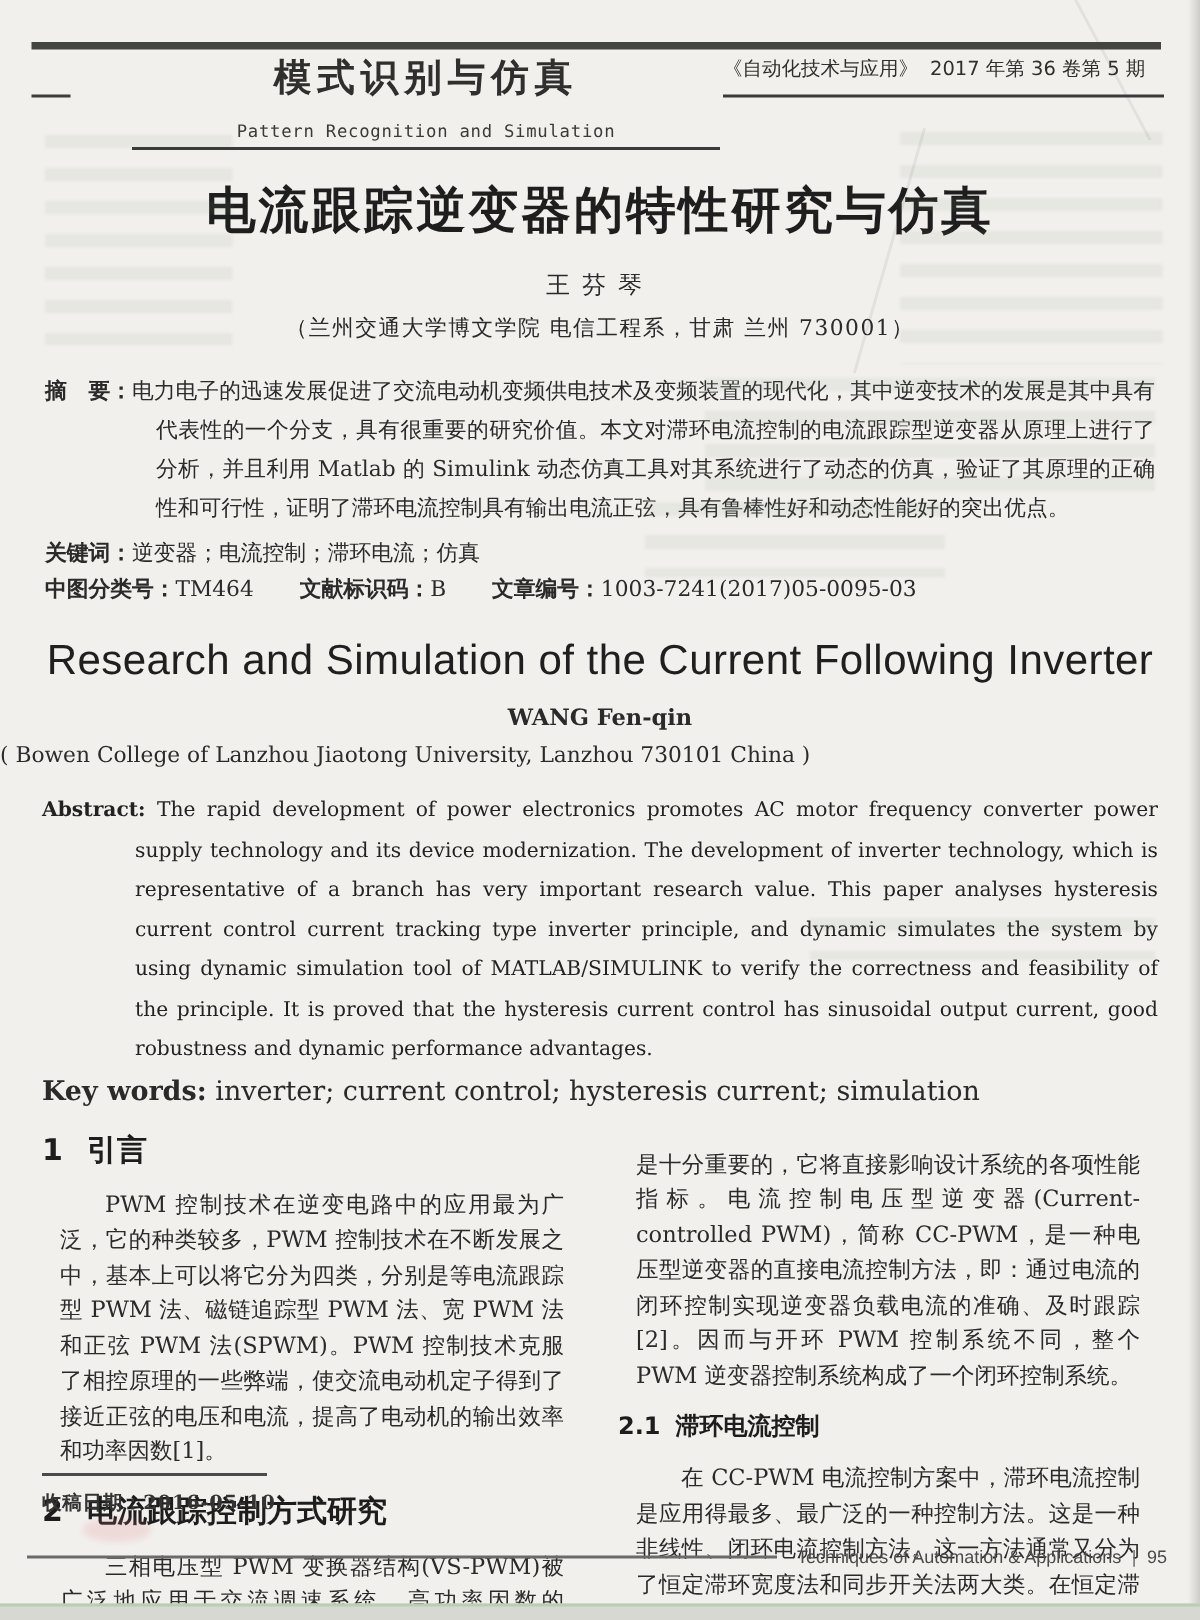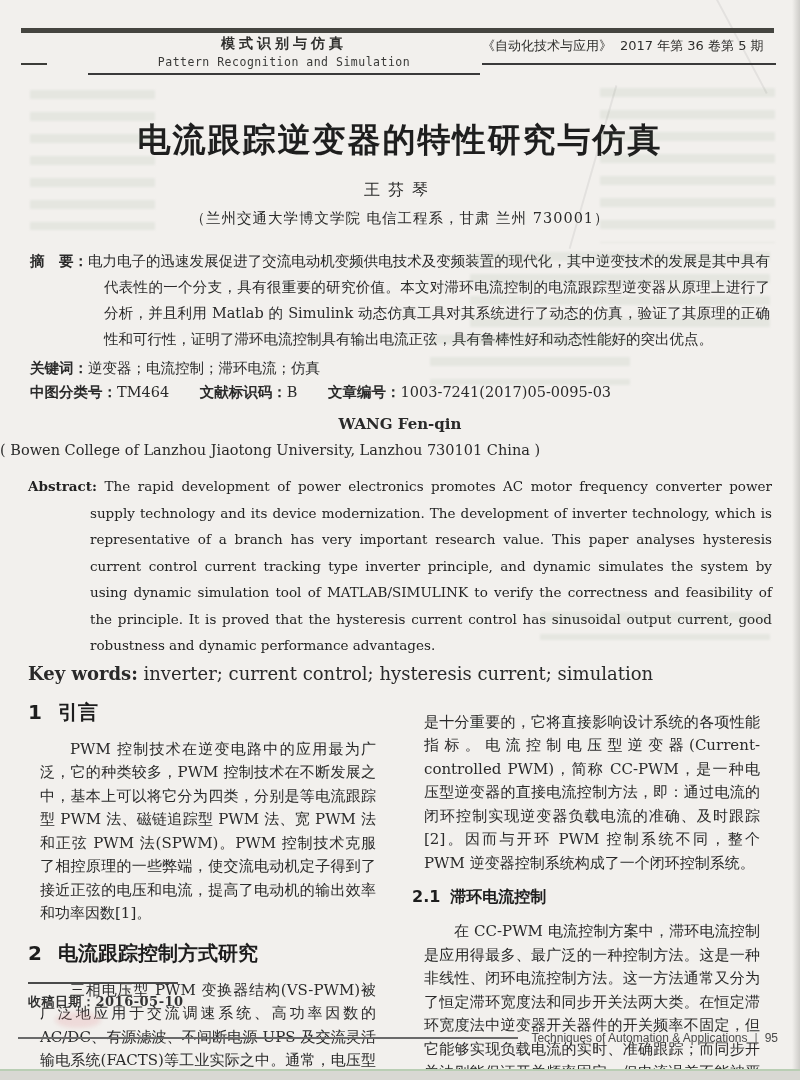--- a/index.html
+++ b/index.html
@@ -19,23 +19,23 @@
   .crease{position:absolute;background:rgba(0,0,0,0.06);pointer-events:none;}
   .pink-mark{position:absolute;left:55px;top:1012px;width:46px;height:16px;
     background:rgba(220,120,130,0.18);filter:blur(2px);border-radius:50%;}
   
   .top-bar{position:absolute;left:21px;right:26px;top:28px;height:5px;background:#454540;}
   .header{position:absolute;left:0;right:0;top:33px;height:50px;}
   .header-dash{position:absolute;left:21px;top:30px;width:26px;height:2px;background:#3c3c38;}
   .header-center{position:absolute;left:88px;top:2px;width:392px;text-align:center;
     border-bottom:2px solid #3a3a3a;padding-bottom:4px;}
   .header-column-cn{font-family:"DejaVu Sans","Liberation Sans",sans-serif;
-    font-weight:bold;font-size:14px;letter-spacing:4px;color:#2f2f2d;}
+    font-weight:bold;font-size:25px;letter-spacing:4px;color:#2f2f2d;}
   .header-column-en{font-family:"DejaVu Sans Mono","Liberation Mono",monospace;
-    font-size:11.5px;letter-spacing:0.5px;color:#3a3a38;margin-top:2px;}
+    font-size:11.5px;letter-spacing:0.5px;color:#3a3a38;margin-top:12px;}
   .header-right{position:absolute;right:24px;top:4px;width:294px;
     border-bottom:2px solid #3a3a3a;padding-bottom:8px;
     font-family:"DejaVu Sans","Liberation Sans",sans-serif;
     font-size:13px;color:#2f2f2d;white-space:nowrap;text-align:left;}
   .header-right .issue{margin-left:8px;}
   
   .title-cn{margin:0;padding-top:118px;text-align:center;
     font-family:"DejaVu Sans","Liberation Sans",sans-serif;
     font-size:33px;font-weight:bold;letter-spacing:2px;color:#1e1e1e;}
   .author-cn{margin-top:17px;text-align:center;font-size:16px;letter-spacing:8px;}
@@ -117,20 +117,21 @@
   <div class="kw-cn">
     <span class="lbl">关键词：</span><span>逆变器；电流控制；滞环电流；仿真</span>
   </div>
 
   <div class="meta">
     <span class="pair"><span class="lbl">中图分类号：</span><span>TM464</span></span>
     <span class="pair"><span class="lbl">文献标识码：</span><span>B</span></span>
     <span class="pair"><span class="lbl">文章编号：</span><span>1003-7241(2017)05-0095-03</span></span>
   </div>
 
+  <div class="title-en">Research and Simulation of the Current Following Inverter</div>
   <div class="author-en">WANG Fen-qin</div>
   <div class="affil-en">( Bowen College of Lanzhou Jiaotong University, Lanzhou 730101 China )</div>
 
   <div class="abs-en">
     <span class="lbl">Abstract:</span> <span>The rapid development of power electronics promotes AC motor frequency converter power supply technology and its device modernization. The development of inverter technology, which is representative of a branch has very important research value. This paper analyses hysteresis current control current tracking type inverter principle, and dynamic simulates the system by using dynamic simulation tool of MATLAB/SIMULINK to verify the correctness and feasibility of the principle. It is proved that the hysteresis current control has sinusoidal output current, good robustness and dynamic performance advantages.</span>
   </div>
 
   <div class="kw-en">
     <span class="lbl">Key words:</span> <span>inverter; current control; hysteresis current; simulation</span>
   </div>

